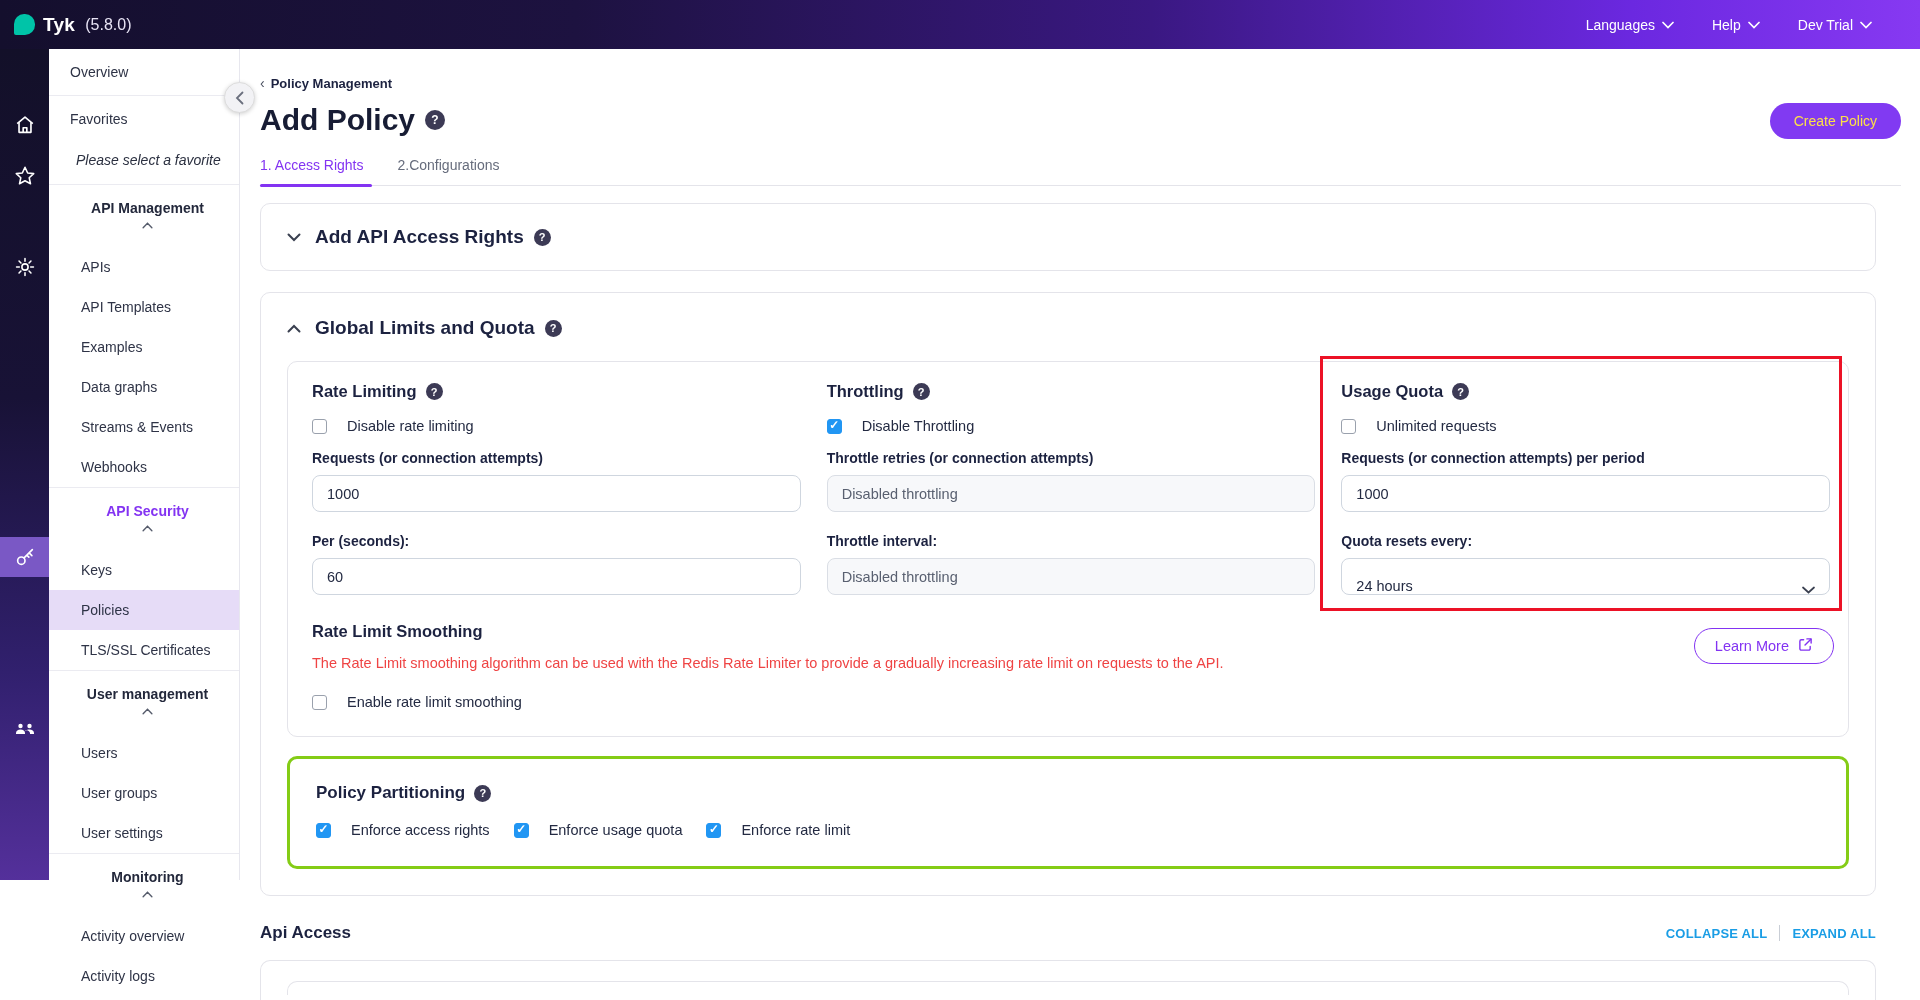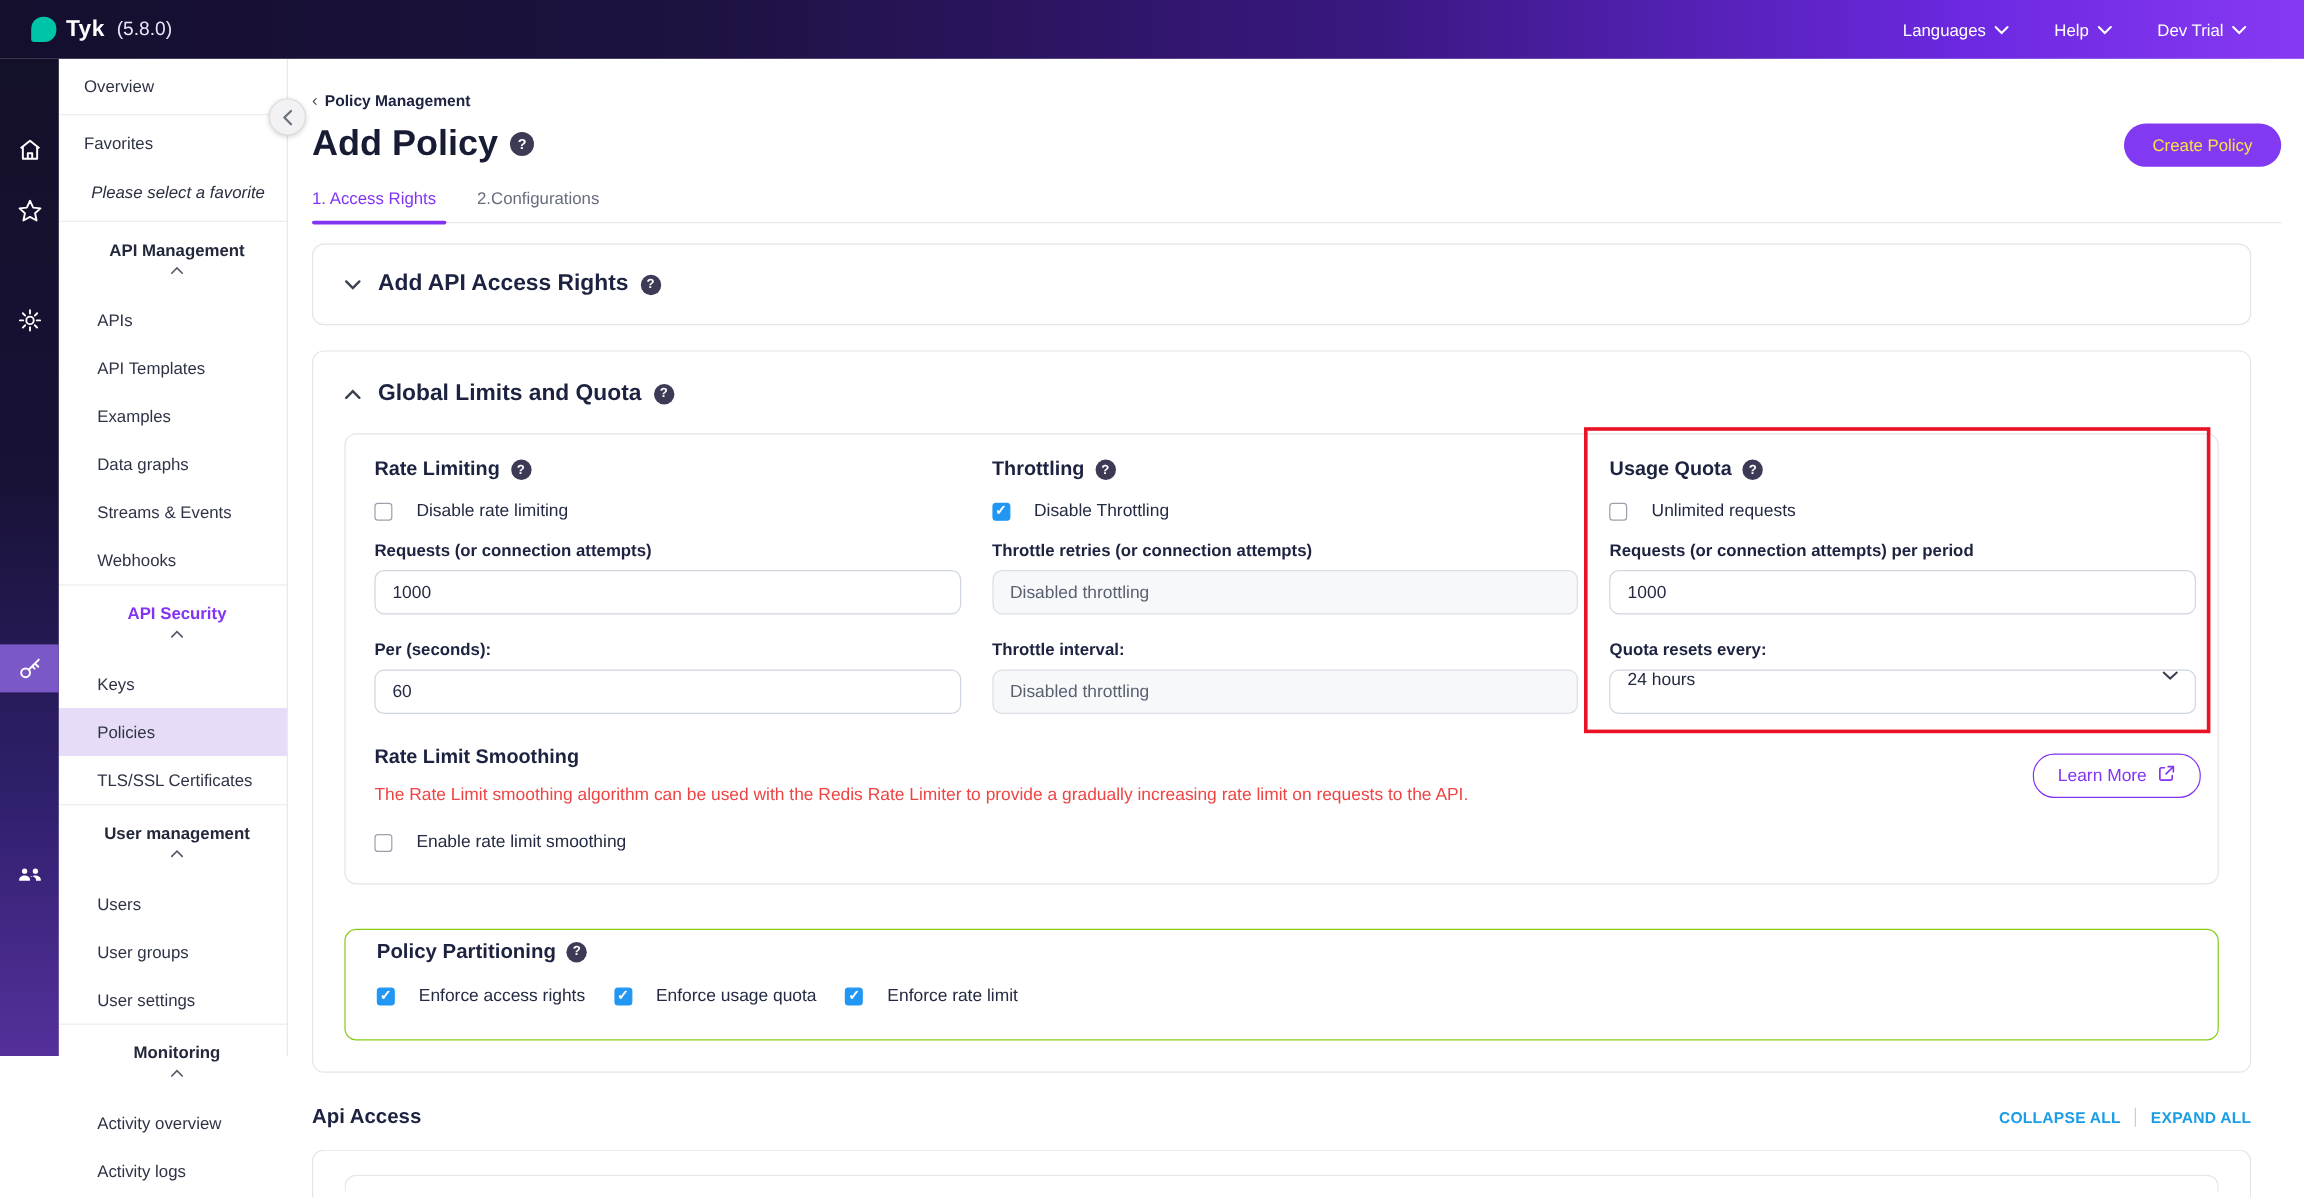--- a/index.html
+++ b/index.html
@@ -1,21 +1,21 @@
 <!DOCTYPE html>
 <html><head>
 <meta charset="utf-8">
 <style>
   * { margin:0; padding:0; box-sizing:border-box; }
   html,body { width:1920px; height:1000px; overflow:hidden; background:#fff;
     font-family:"Liberation Sans", sans-serif; color:#232a42; }
 
   
   .topbar { position:relative; height:49px; display:flex; align-items:center;
-    background:linear-gradient(90deg,#140f2d 0%,#1d1240 30%,#3a1882 60%,#6b28e0 85%,#8739f2 100%);padding-left:12px; }
+    background:linear-gradient(90deg,#140f2d 0%,#1d1240 30%,#3a1882 60%,#6b28e0 85%,#8739f2 100%); }
   .brand { display:flex; align-items:center; gap:8px; padding-left:14px; }
   .brand-mark { width:21px; height:21px; background:#00c4a8; border-radius:10px 10px 10px 2px; }
   .brand-name { color:#fff; font-size:19px; font-weight:700; letter-spacing:.3px; }
   .brand-ver { color:#e8e4f5; font-size:16px; margin-left:2px; }
   .topmenu { margin-left:auto; display:flex; align-items:center; gap:38px; padding-right:48px; }
   .topmenu-item { display:flex; align-items:center; gap:7px; color:#fff; font-size:14px; cursor:pointer; }
   .chev svg { display:block; }
 
   
   .frame { display:flex; height:831px; }
@@ -73,35 +73,35 @@
   .col-title { font-size:16.5px; font-weight:700; color:#1c2240; display:flex; align-items:center; gap:9px; }
   .cb-row { display:flex; align-items:center; gap:20px; margin-top:17px; font-size:14.5px; color:#232a42; cursor:pointer; }
   .cb { width:15px; height:15px; border:1.5px solid #9aa1ad; border-radius:3px; background:#fff; flex:0 0 15px; position:relative; }
   .cb.checked { background:#2196f3; border-color:#2196f3; }
   .cb.checked::after { content:"✓"; position:absolute; left:1.5px; top:-2px; color:#fff; font-size:12px; font-weight:700; }
   .field-label { margin-top:16px; font-size:14px; font-weight:700; color:#1c2240; }
   .text-input { margin-top:9px; width:100%; height:37px; border:1px solid #cfd6df; border-radius:8px;
     padding:0 14px; font-size:14.5px; color:#232a42; font-family:inherit; background:#fff; }
   .text-input.disabled { background:#f7f8fa; border-color:#dadee5; color:#596070; }
   .sel { margin-top:9px; width:100%; height:37px; border:1px solid #cfd6df; border-radius:8px;
-    display:flex; align-items:flex-start; padding:0 14px; font-size:14.5px; color:#232a42; cursor:pointer;
+    display:flex; align-items:flex-end; padding:0 14px; font-size:14.5px; color:#232a42; cursor:pointer;
     justify-content:space-between; background:#fff; }
   .field-label.gap2 { margin-top:21px; }
 
   .hl-rect { position:absolute; border:3px solid #ec1226; left:-21px; right:-12px; top:-26px; bottom:-16px;
     pointer-events:none; z-index:3; }
 
   .smoothing { margin-top:27px; position:relative; padding-right:200px; }
   .smooth-title { font-size:16.5px; font-weight:700; color:#1c2240; }
   .smooth-desc { margin-top:14px; font-size:14.5px; color:#ef4444; }
   .learn-btn { position:absolute; right:-4px; top:6px; display:flex; align-items:center; gap:9px;
     border:1px solid #8333f2; color:#8333f2; background:#fff; border-radius:18px; padding:8px 20px;
     font-size:14.5px; cursor:pointer; font-family:inherit; }
 
-  .partition-card { border:1px solid #84cc16; border-radius:10px; margin-top:37px; padding:8px 26px 28px; }
+  .partition-card { border:3px solid #84cc16; border-radius:10px; margin-top:19px; padding:24px 26px 28px; }
   .partition-title { font-size:17px; font-weight:700; color:#1c2240; display:flex; align-items:center; gap:9px; }
   .partition-cbs { display:flex; gap:24px; margin-top:19px; }
   .partition-cbs .cb-row { margin-top:0; }
 
   .apiaccess-row { display:flex; align-items:center; margin-top:27px; width:1616px; }
   .apiaccess-title { font-size:17px; font-weight:700; color:#1c2240; }
   .ca-links { margin-left:auto; display:flex; align-items:center; gap:12px; }
   .ca-link { color:#1a9de5; font-size:13px; font-weight:700; letter-spacing:.2px; cursor:pointer; }
   .ca-div { width:1px; height:16px; background:#c9ced6; }
   .stub-card { margin-top:17px; height:40px; border-bottom:none; border-radius:10px 10px 0 0; padding:20px 26px 0; }

